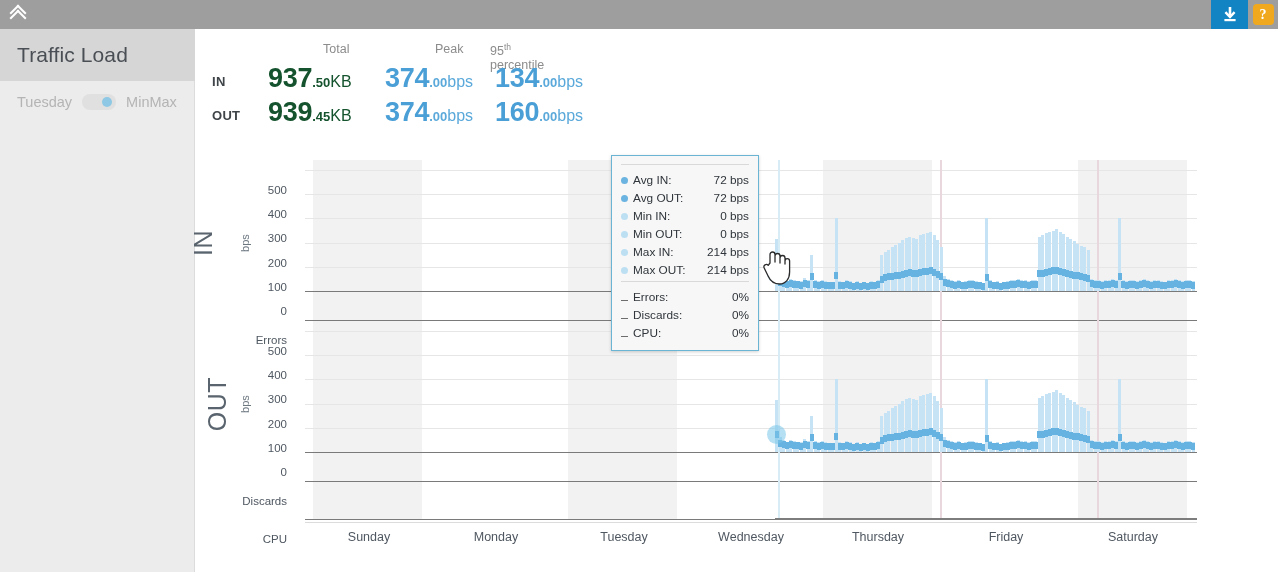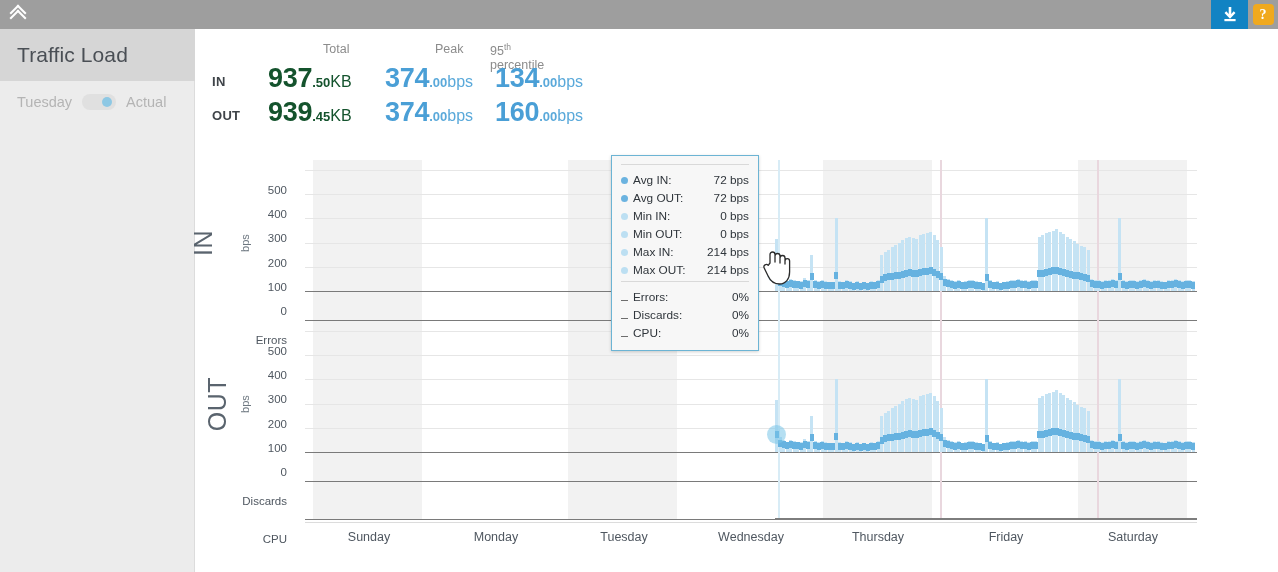--- a/index.html
+++ b/index.html
@@ -214,21 +214,21 @@
   <div class="side">
     <div class="side-title-wrap">
       <div class="side-title">Traffic Load</div>
     </div>
 
     <div class="toggle-row r1">
       <span class="tg-label left-dim">Tuesday</span>
       <span class="switch dim">
         <span class="knob"></span>
       </span>
-      <span class="tg-label right-dim">Actual</span>
+      <span class="tg-label right-dim">MinMax</span>
     </div>
 
   </div>
 
   <div class="stats">
     <div class="stat-hdr h-total">Total</div>
     <div class="stat-hdr h-peak">Peak</div>
     <div class="stat-hdr h-p95">
       <span>95</span><sup>th</sup><span> percentile</span>
     </div>

